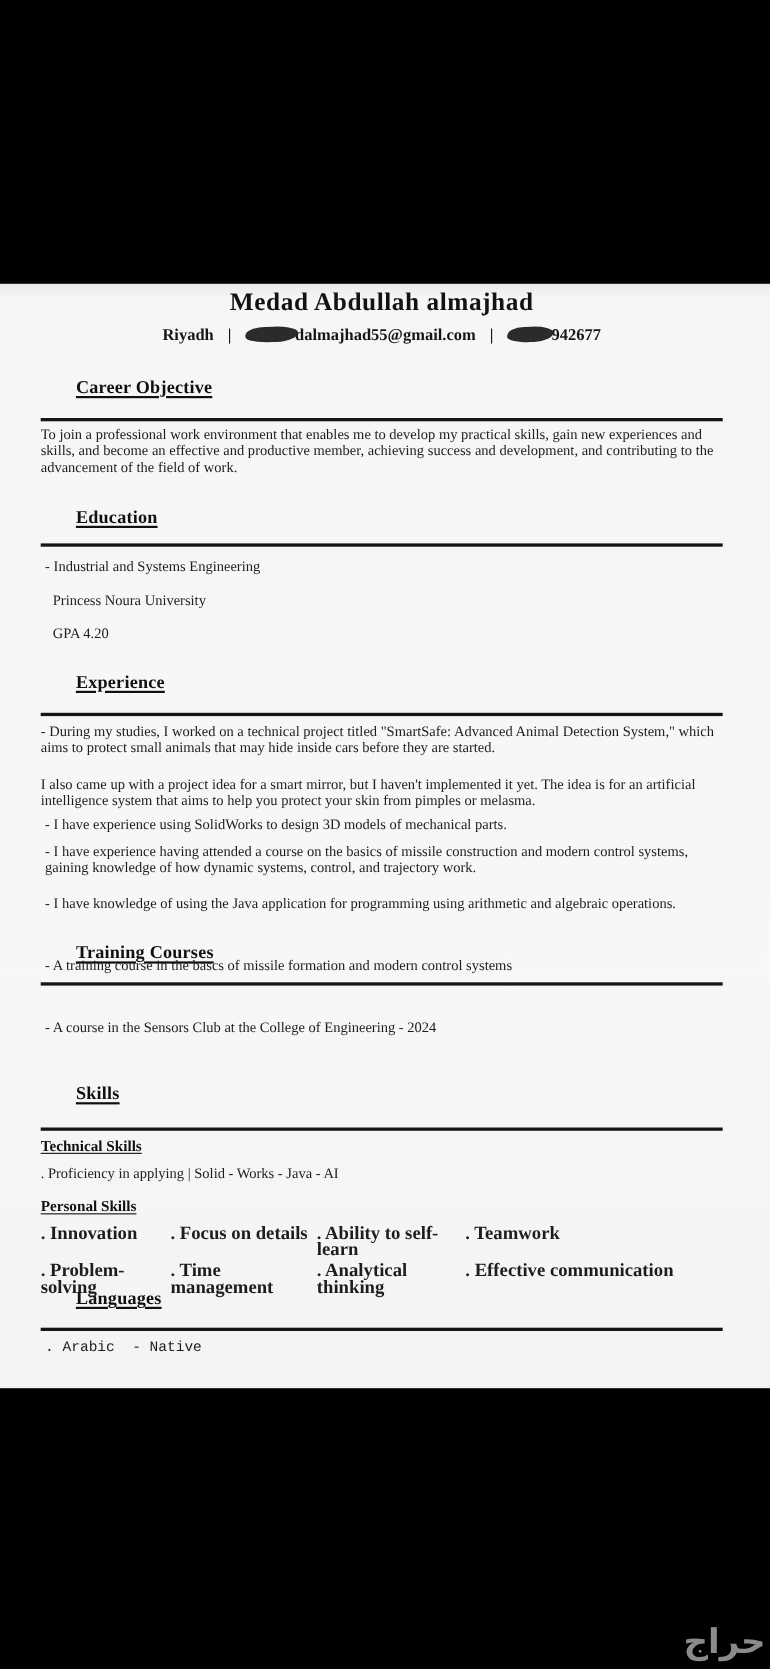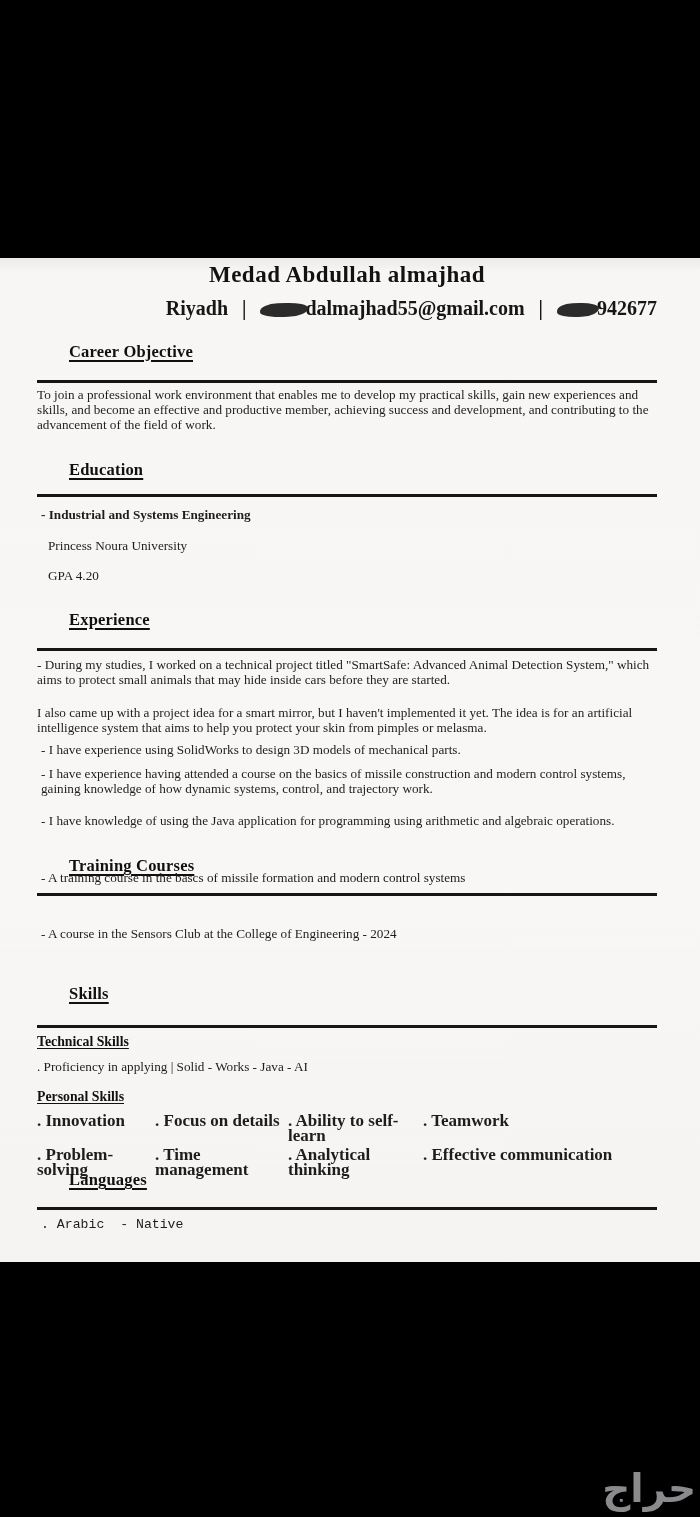--- a/index.html
+++ b/index.html
@@ -39,22 +39,22 @@
   .doc-title {
     top: 4px;
     text-align: center;
     font-size: 23px;
     font-weight: bold;
     letter-spacing: 0.5px;
     color: #121212;
   }
   .contact-line {
     top: 39px;
-    text-align: right;
-    font-size: 20px;
+    text-align: center;
+    font-size: 15px;
     font-weight: bold;
     color: #161616;
     white-space: nowrap;
   }
   .contact-line .sep { display: inline-block; margin: 0 9px; }
   .redact {
     display: inline-block;
     background: #2b2b2b;
     vertical-align: -2px;
     border-radius: 45% 55% 50% 60% / 65% 50% 70% 45%;
@@ -88,39 +88,39 @@
   .sub-heading {
     font-size: 13.8px;
     font-weight: bold;
     text-decoration: underline;
     text-decoration-thickness: 1.2px;
     text-underline-offset: 2px;
     color: #111;
   }
   .indent-sm { padding-left: 4px; }
   .indent-md { padding-left: 11px; }
-  .bold { font-weight: bold; }
+  .bold { font-weight: normal; }
   .pre { white-space: pre-wrap; font-family: Liberation Mono, monospace; }
 
   .skills-grid {
     display: grid;
     grid-template-columns: 118px 133px 135px 1fr;
     row-gap: 3.5px;
     font-size: 17px;
     line-height: 15px;
     color: #1d1d1d;
     font-weight: bold;
   }
 
   .watermark {
     position: absolute;
     right: 4px;
     bottom: 6px;
     font-family: "DejaVu Sans", sans-serif;
-    font-size: 39px;
+    font-size: 31px;
     font-weight: bold;
     color: #8b8b8d;
     letter-spacing: 1px;
   }
 </style>
 </head>
 <body>
 
 <div class="letterbox letterbox-top"></div>
 

